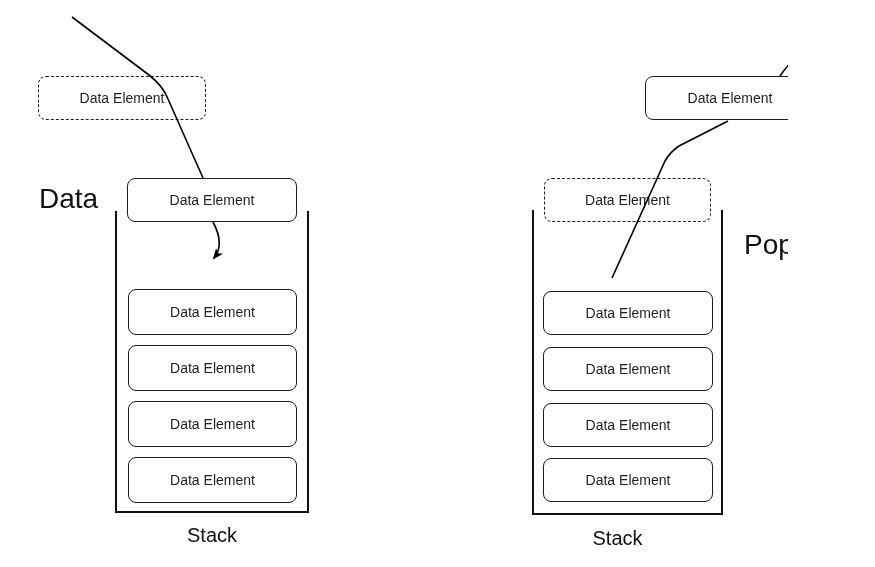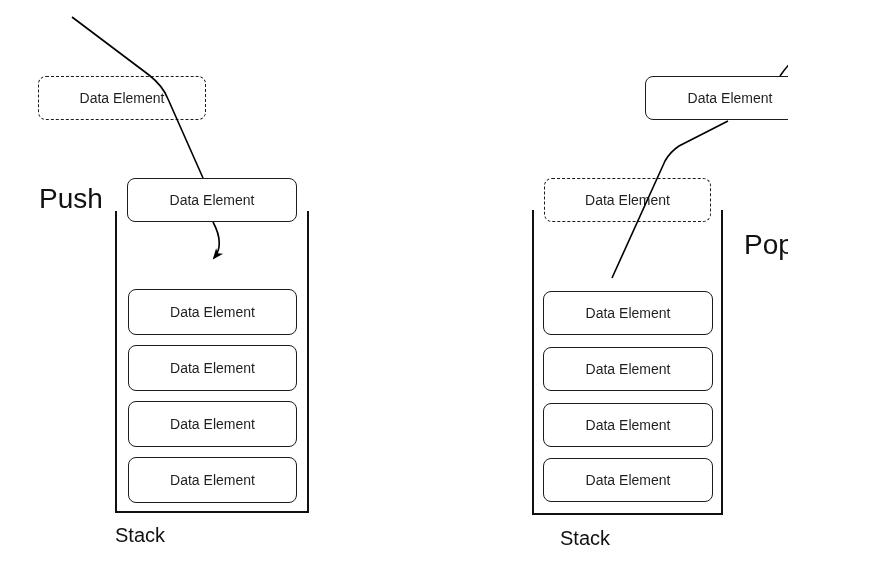--- a/index.html
+++ b/index.html
@@ -39,20 +39,21 @@
   .op-label {
     position: absolute;
     font-size: 28px;
     color: #111111;
     line-height: 1;
   }
   .stack-label {
     position: absolute;
     font-size: 20px;
     color: #111111;
+    text-align: center;
     line-height: 1;
   }
   .watermark {
     position: absolute;
     font-size: 18px;
     color: #c9c9c9;
     letter-spacing: 0.5px;
     line-height: 1;
   }
   svg.overlay {
@@ -65,21 +66,21 @@
 </style>
 </head>
 <body>
 
 <div class="canvas">
 
   <div class="element-box dashed" style="left:38px; top:76px; width:168px; height:44px;">
     <span>Data Element</span>
   </div>
 
-  <div class="op-label" style="left:39px; top:185px;">Push</div>
+  <div class="op-label" style="left:39px; top:185px;">Data</div>
 
   <div class="element-box" style="left:127px; top:178px; width:170px; height:44px;">
     <span>Data Element</span>
   </div>
 
   <div class="stack-container" style="left:115px; top:211px; width:194px; height:302px;"></div>
 
   <div class="element-box" style="left:128px; top:289px; width:169px; height:46px;">
     <span>Data Element</span>
   </div>

